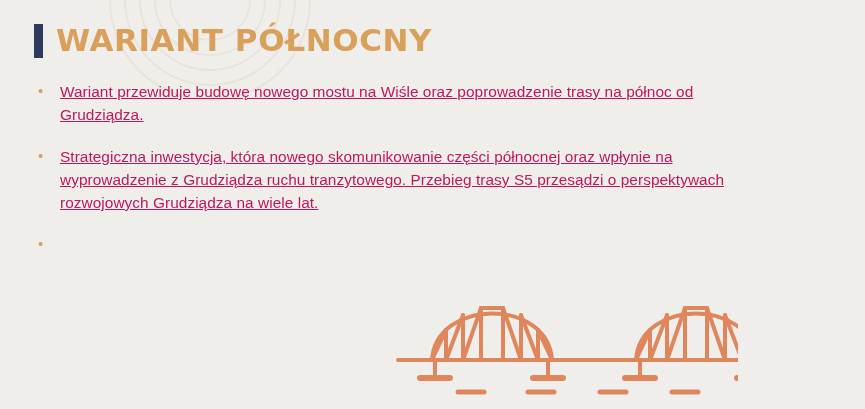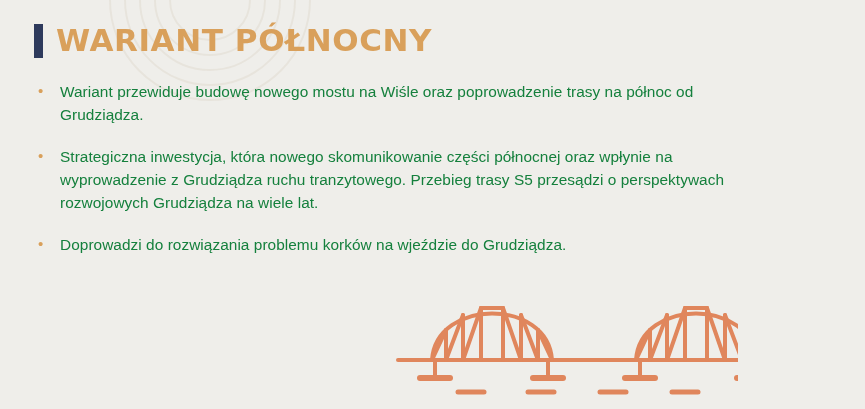--- a/index.html
+++ b/index.html
@@ -69,24 +69,25 @@
   .bullet-dot {
     color: #d9a05b;
     font-size: 15px;
     line-height: 22px;
     width: 22px;
     flex: 0 0 22px;
     text-align: left;
     padding-left: 4px;
   }
   .bullet-text {
-    color: #15803d;
+    color: #be185d;
     font-size: 15.4px;
     line-height: 23px;
     letter-spacing: 0.05px;
+    text-decoration: underline;
   }
 
   
   .bridge {
     position: absolute;
     left: 388px;
     top: 268px;
     width: 470px;
     height: 130px;
   }
@@ -118,21 +119,20 @@
       <div class="bullet-text">Wariant przewiduje budowę nowego mostu na Wiśle oraz poprowadzenie trasy na północ od Grudziądza.</div>
     </div>
 
     <div class="bullet">
       <div class="bullet-dot">•</div>
       <div class="bullet-text">Strategiczna inwestycja, która nowego skomunikowanie części północnej oraz wpłynie na wyprowadzenie z Grudziądza ruchu tranzytowego. Przebieg trasy S5 przesądzi o perspektywach rozwojowych Grudziądza na wiele lat.</div>
     </div>
 
     <div class="bullet">
       <div class="bullet-dot">•</div>
-      <div class="bullet-text">Doprowadzi do rozwiązania problemu korków na wjeździe do Grudziądza.</div>
     </div>
 
   </div>
 
   <svg class="bridge" viewBox="0 0 470 130">
     <g stroke="#e0865c" stroke-width="4" fill="none" stroke-linecap="round">
 
       <path d="M44 92 C 48 30, 160 30, 164 92"></path>
 
       <path d="M248 92 C 252 30, 364 30, 368 92"></path>

